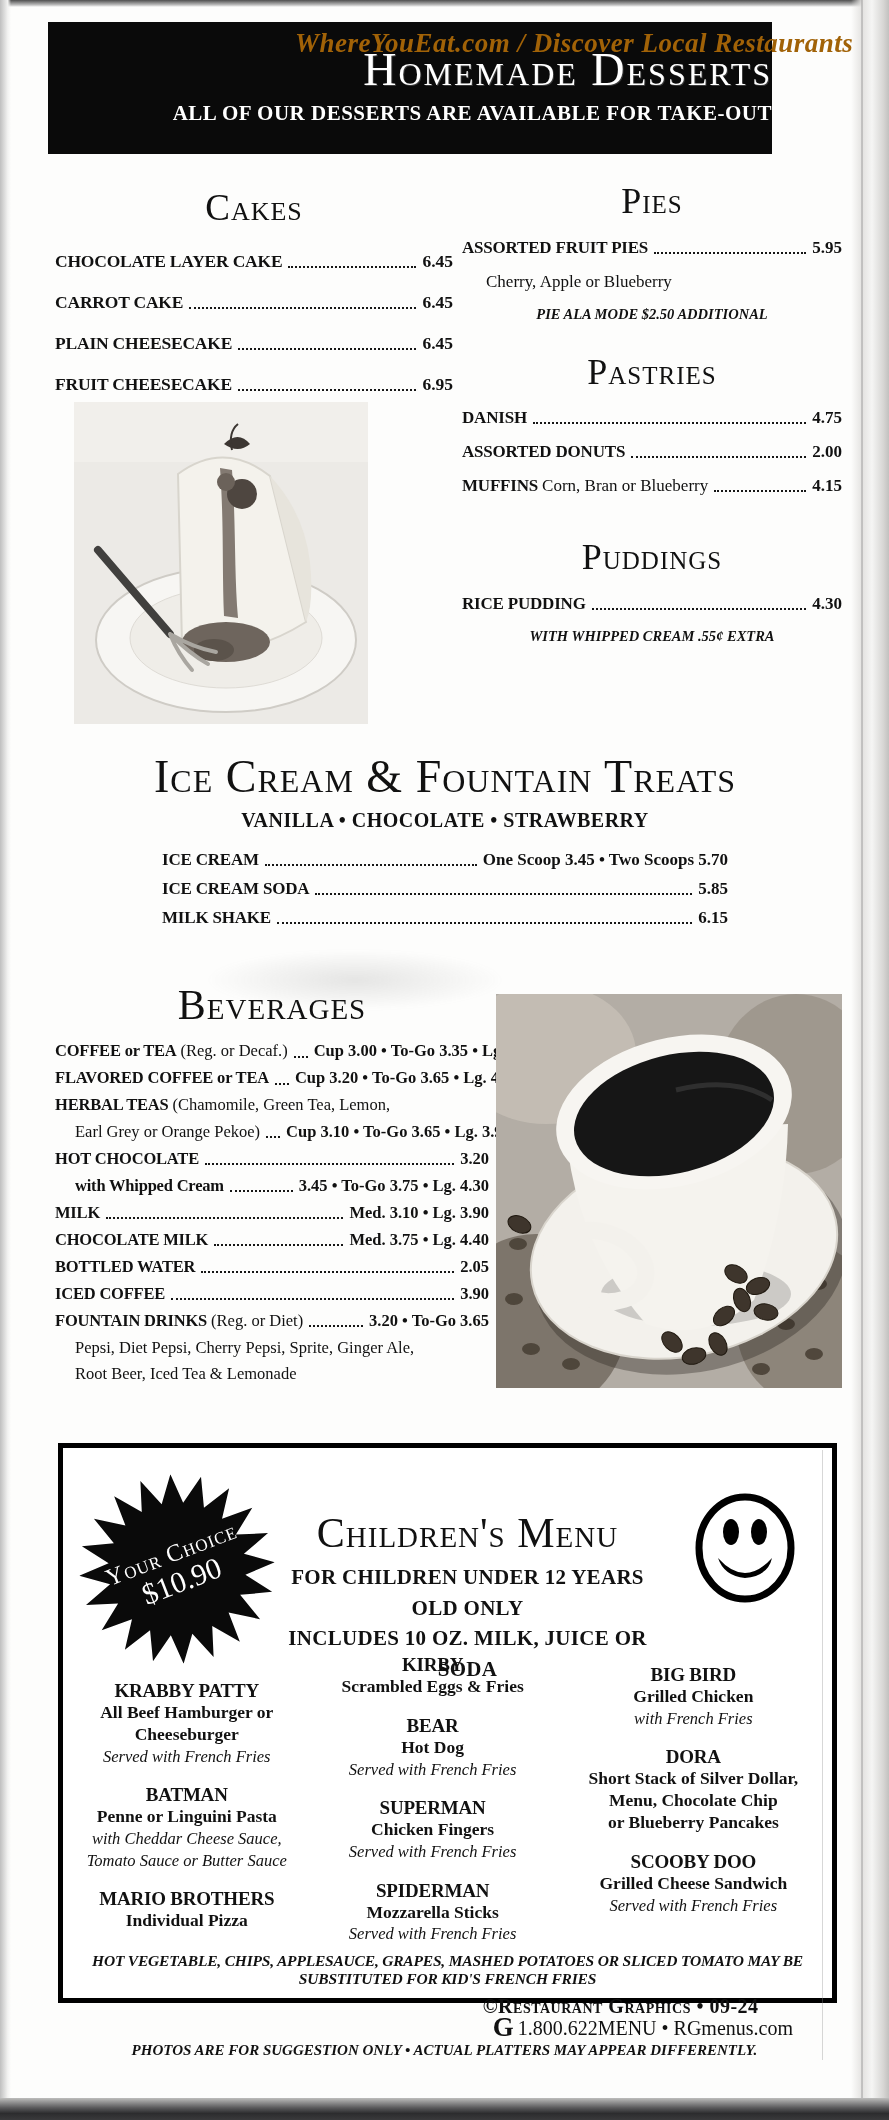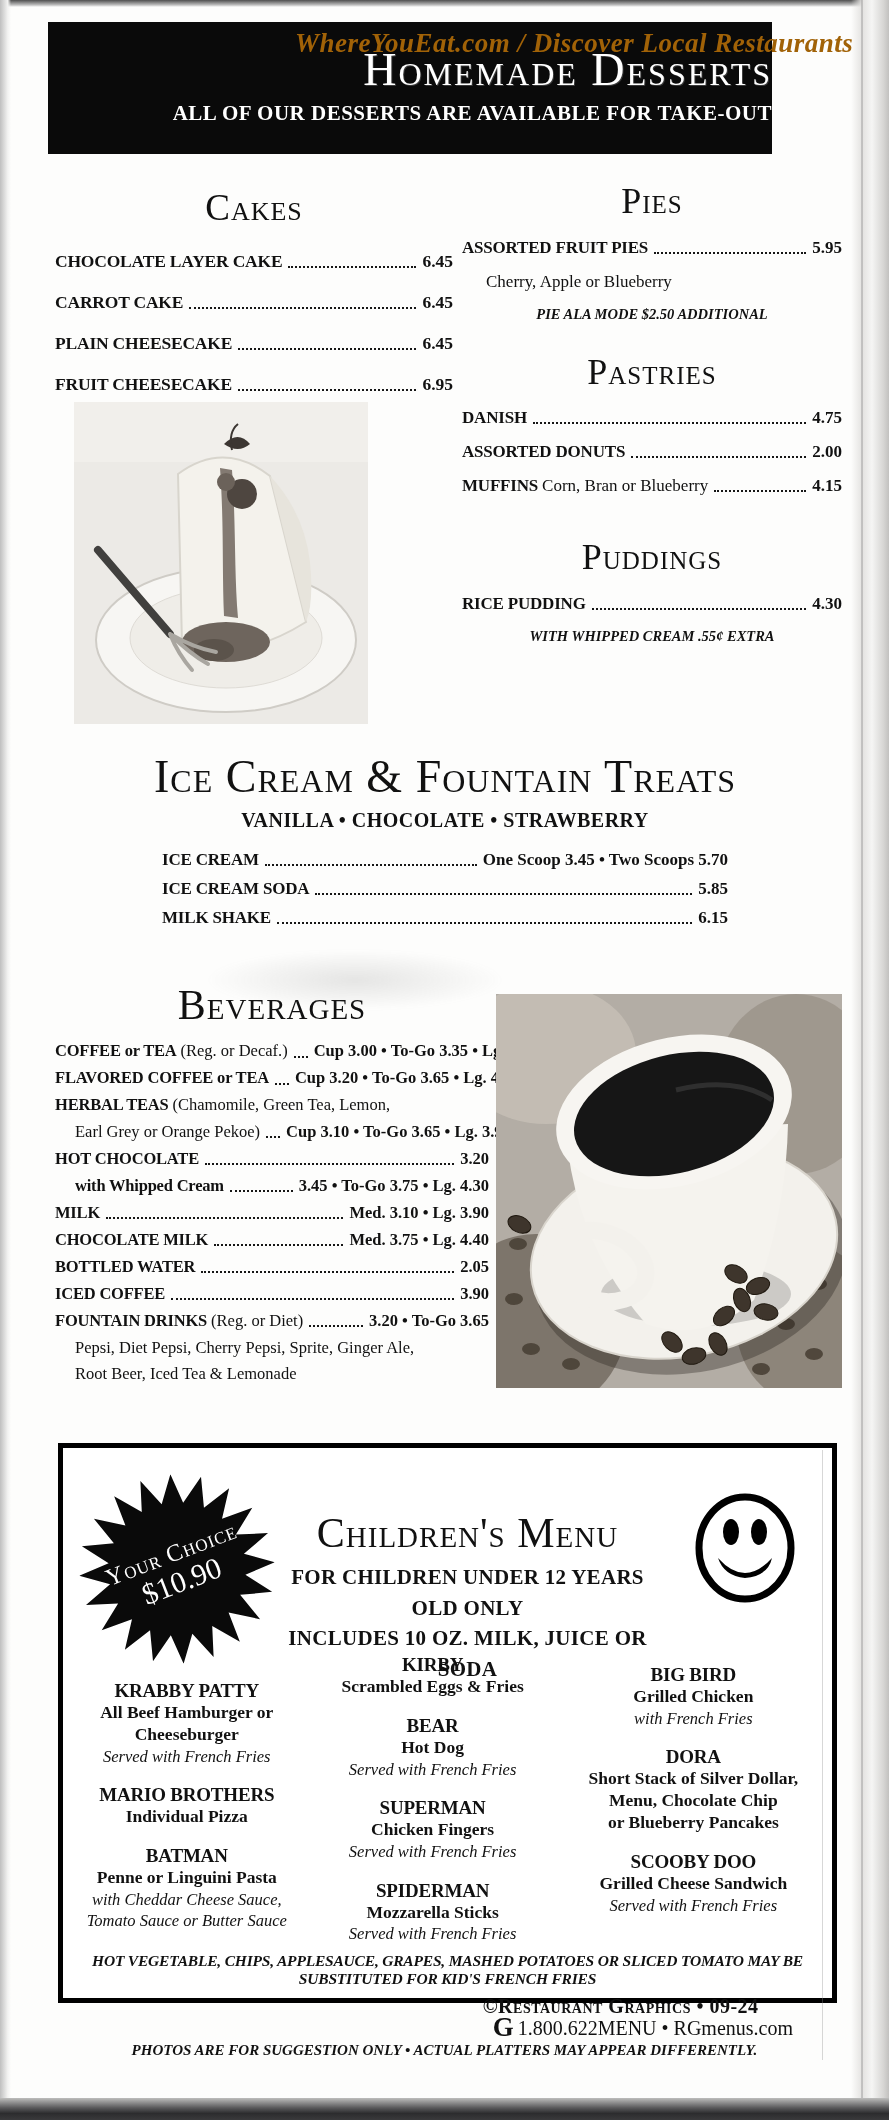--- a/index.html
+++ b/index.html
@@ -366,28 +366,28 @@
       </svg>
     </div>
     <div class="kids-cols">
       <div class="kcol kcol-1">
           <div class="kitem">
             <div class="ktitle">KRABBY PATTY</div>
             <div class="kline">All Beef Hamburger or Cheeseburger</div>
             <div class="kital">Served with French Fries</div>
           </div>
           <div class="kitem">
-            <div class="ktitle">MARIO BROTHERS</div>
-            <div class="kline">Individual Pizza</div>
-          </div>
-          <div class="kitem">
             <div class="ktitle">BATMAN</div>
             <div class="kline">Penne or Linguini Pasta</div>
             <div class="kital">with Cheddar Cheese Sauce,</div>
             <div class="kital">Tomato Sauce or Butter Sauce</div>
+          </div>
+          <div class="kitem">
+            <div class="ktitle">MARIO BROTHERS</div>
+            <div class="kline">Individual Pizza</div>
           </div>
         </div>
       <div class="kcol kcol-2">
           <div class="kitem">
             <div class="ktitle">KIRBY</div>
             <div class="kline">Scrambled Eggs &amp; Fries</div>
           </div>
           <div class="kitem">
             <div class="ktitle">BEAR</div>
             <div class="kline">Hot Dog</div>

